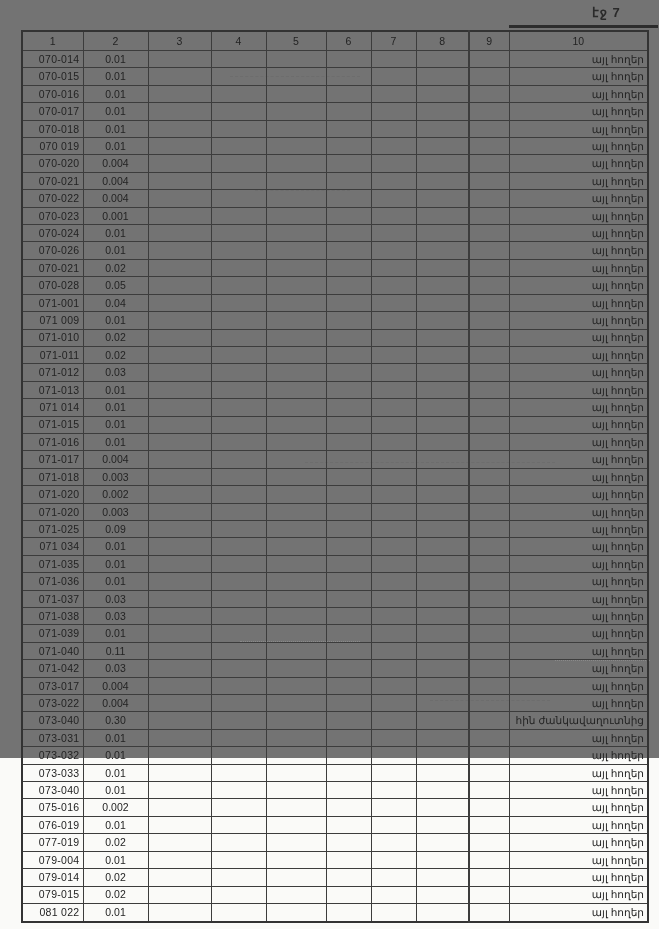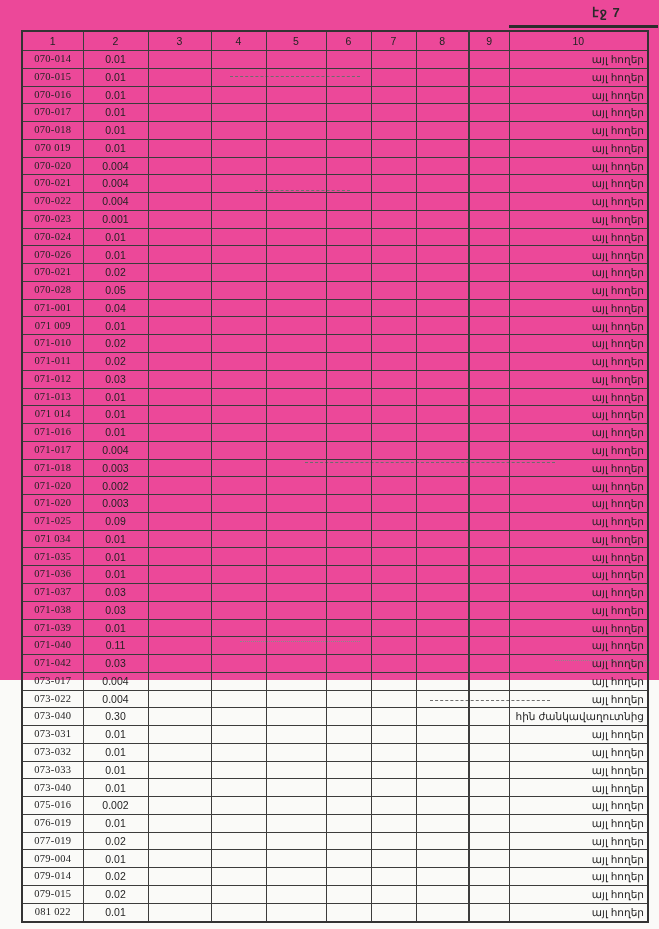--- a/index.html
+++ b/index.html
@@ -7,22 +7,22 @@
     padding: 0;
     width: 659px;
     height: 929px;
     background: #fafaf8;
     font-family: "Liberation Sans", sans-serif;
     overflow: hidden;
   }
   .page {
     position: relative;
     width: 659px;
-    height: 680px;
-    background: #ec4899;
+    height: 758px;
+    background: #737373;
     color: #262626;
   }
   .page-number {
     position: absolute;
     top: 5px;
     left: 592px;
     font-size: 13px;
     font-weight: bold;
     letter-spacing: 1px;
     color: #2a2a2a;
@@ -48,21 +48,21 @@
     white-space: nowrap;
   }
   table.scan-table { border: 2px solid #333; }
   thead th {
     height: 18px;
     font-size: 11px;
     font-weight: normal;
     text-align: center;
     border-bottom-width: 2px;
   }
-  td.cell-code  { text-align: center;  padding-left: 5px; letter-spacing: 0.3px; font-family: Liberation Serif, serif; }
+  td.cell-code  { text-align: right;  padding-left: 5px; letter-spacing: 0.3px; }
   td.cell-value { text-align: center; }
   td.cell-label { text-align: right;  padding-left: 5px; }
   
   table.scan-table td:nth-child(9),
   table.scan-table th:nth-child(9) { border-left-width: 2px; }
   
   .artifact { position: absolute; pointer-events: none; }
   .bar-solid { background: #2c2c2c; }
   .dash { border-top: 1px dashed #6d6d6d; height: 0; }
   .dot-line { border-top: 1px dotted #8a8a8a; height: 0; }
@@ -356,20 +356,32 @@
           <td class="cell-value"></td>
           <td class="cell-value"></td>
           <td class="cell-value"></td>
           <td class="cell-value"></td>
           <td class="cell-value"></td>
           <td class="cell-value"></td>
           <td class="cell-value"></td>
           <td class="cell-label">այլ հողեր</td>
         </tr>
         <tr>
+          <td class="cell-code">071-015</td>
+          <td class="cell-value">0.01</td>
+          <td class="cell-value"></td>
+          <td class="cell-value"></td>
+          <td class="cell-value"></td>
+          <td class="cell-value"></td>
+          <td class="cell-value"></td>
+          <td class="cell-value"></td>
+          <td class="cell-value"></td>
+          <td class="cell-label">այլ հողեր</td>
+        </tr>
+        <tr>
           <td class="cell-code">071-016</td>
           <td class="cell-value">0.01</td>
           <td class="cell-value"></td>
           <td class="cell-value"></td>
           <td class="cell-value"></td>
           <td class="cell-value"></td>
           <td class="cell-value"></td>
           <td class="cell-value"></td>
           <td class="cell-value"></td>
           <td class="cell-label">այլ հողեր</td>

